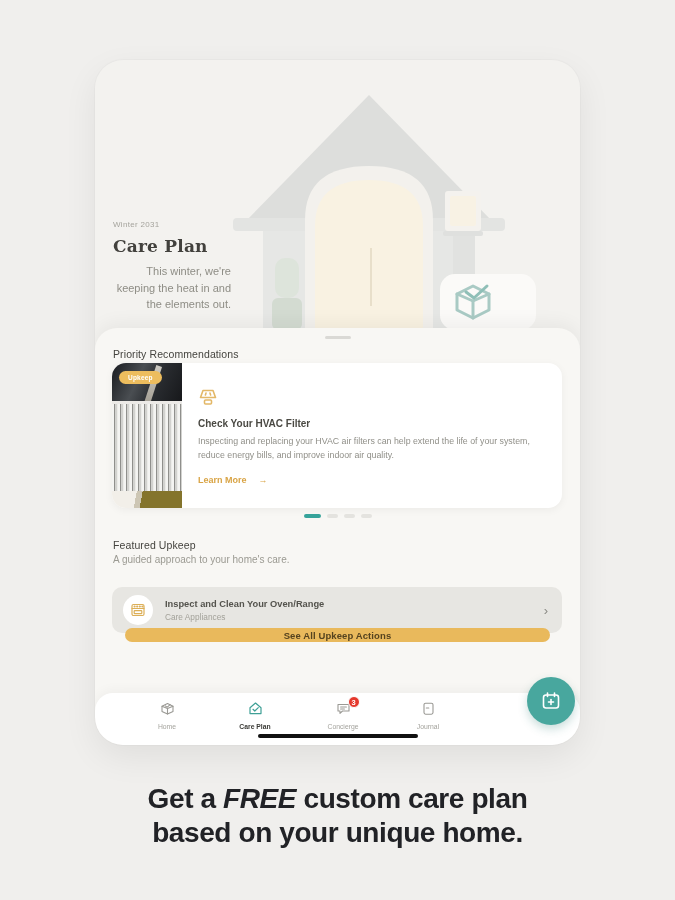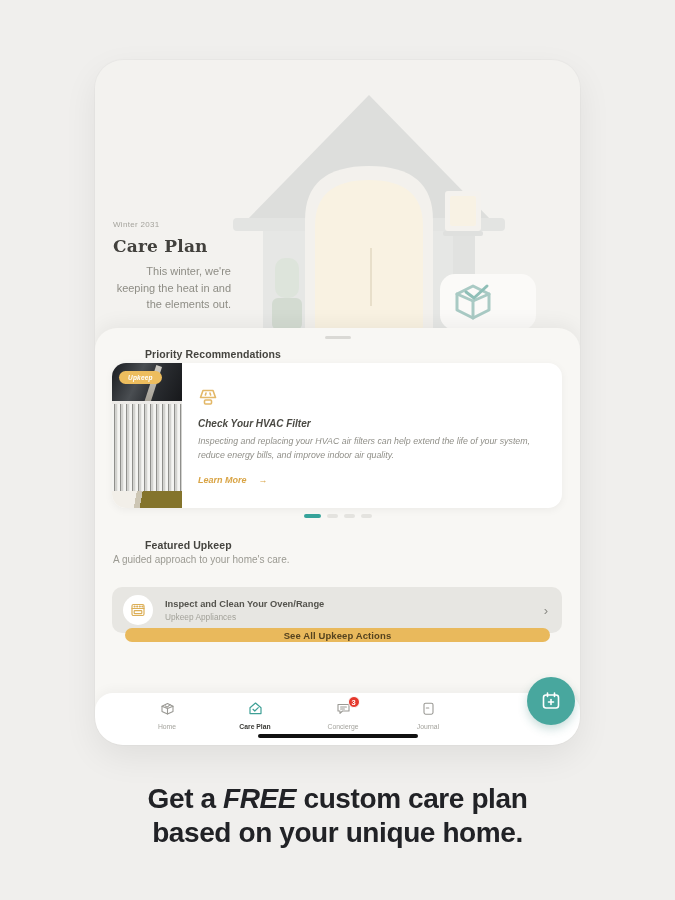--- a/index.html
+++ b/index.html
@@ -25,29 +25,28 @@
   .hero-title { font-family:"DejaVu Serif", serif; font-size:17px; font-weight:700; color:#42413d; margin-bottom:7px; letter-spacing:.2px; }
   .hero-desc { font-size:11px; color:#8e8d85; line-height:1.5; width:118px;text-align:right; }
 
   
   .sheet {
     position:absolute; left:0; top:268px; width:485px; height:417px;
     background:#f8f7f4; border-radius:22px 22px 0 0;
     box-shadow:0 -5px 18px rgba(0,0,0,.05);
   }
   .handle { position:absolute; top:8px; left:50%; transform:translateX(-50%); width:26px; height:3px; border-radius:2px; background:#dad9d5; }
-  .section-heading { font-size:10.5px; font-weight:700; color:#45443f; letter-spacing:.1px;margin-left:32px; }
+  .section-heading { font-size:10.5px; font-weight:400; color:#45443f; letter-spacing:.1px; }
   .prio-heading { position:absolute; top:20px; left:18px; }
 
   
   .rec-card {
     position:absolute; top:35px; left:17px; width:450px; height:145px;
     background:#ffffff; border-radius:14px; display:flex; overflow:hidden;
     box-shadow:0 2px 8px rgba(0,0,0,.05);
-    font-style:italic;
   }
   .hvac-photo { width:70px; flex:0 0 70px; position:relative; overflow:hidden; }
   .photo-top { position:absolute; top:0; left:0; right:0; height:38px;
     background:linear-gradient(115deg,#23262a 8%,#4a4e52 38%,#2a2d31 62%,#17181b 100%); }
   .photo-top:after{ content:""; position:absolute; left:38px; top:2px; width:6px; height:40px; background:linear-gradient(#e8e4da,#b8b2a4); transform:rotate(18deg); opacity:.85;}
   .photo-filter { position:absolute; top:38px; left:0; right:0; height:90px;
     border-top:3px solid #eceae7;
     background:repeating-linear-gradient(90deg,#f4f4f2 0 2px,#8f8f8c 2px 3px,#d2d2cf 3px 5px,#ebebe8 5px 6px); }
   .photo-bottom { position:absolute; bottom:0; left:0; right:0; height:17px;
     background:linear-gradient(100deg,#f2efe9 0 34%,#cdc6b4 34% 42%,#84742c 42% 100%); }
@@ -203,21 +202,21 @@
           <line x1="2" y1="6.5" x2="14" y2="6.5"></line>
           <circle cx="4.6" cy="4.5" r="0.5" fill="#dcaf58"></circle>
           <circle cx="7.2" cy="4.5" r="0.5" fill="#dcaf58"></circle>
           <circle cx="9.8" cy="4.5" r="0.5" fill="#dcaf58"></circle>
           <circle cx="12.4" cy="4.5" r="0.5" fill="#dcaf58"></circle>
           <rect x="4.2" y="8.6" width="7.6" height="3" rx="0.6"></rect>
         </svg>
       </div>
       <div>
         <div class="row-title">Inspect and Clean Your Oven/Range</div>
-        <div class="row-sub">Upkeep Appliances</div>
+        <div class="row-sub">Care Appliances</div>
       </div>
       <div class="row-chevron">›</div>
     </div>
 
     <button class="cta-button">See All Upkeep Actions</button>
   </div>
 
   <div class="fab">
     <svg width="22" height="22" viewBox="0 0 22 22" fill="none" stroke="#ffffff" stroke-width="1.6" stroke-linecap="round">
       <rect x="3.5" y="5" width="15" height="13" rx="2.5"></rect>

